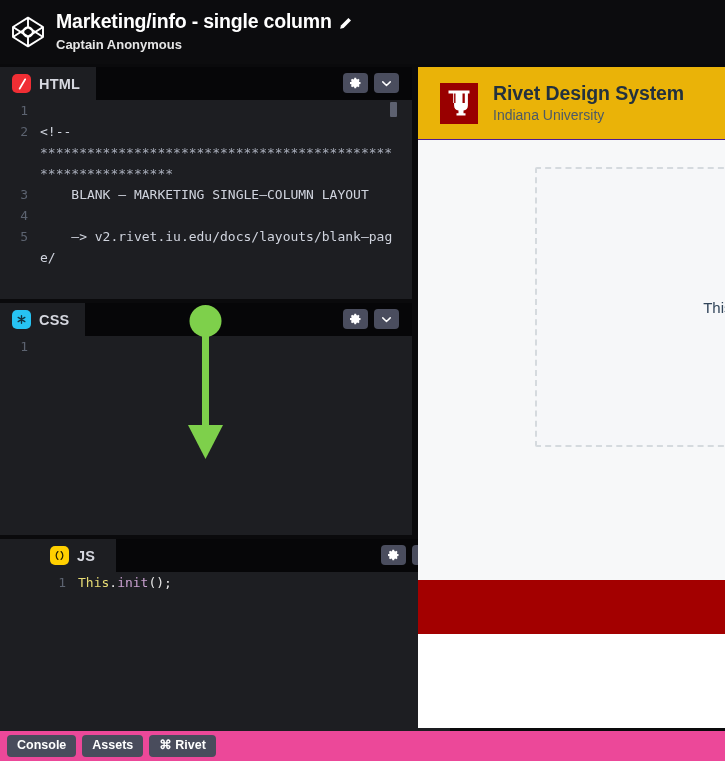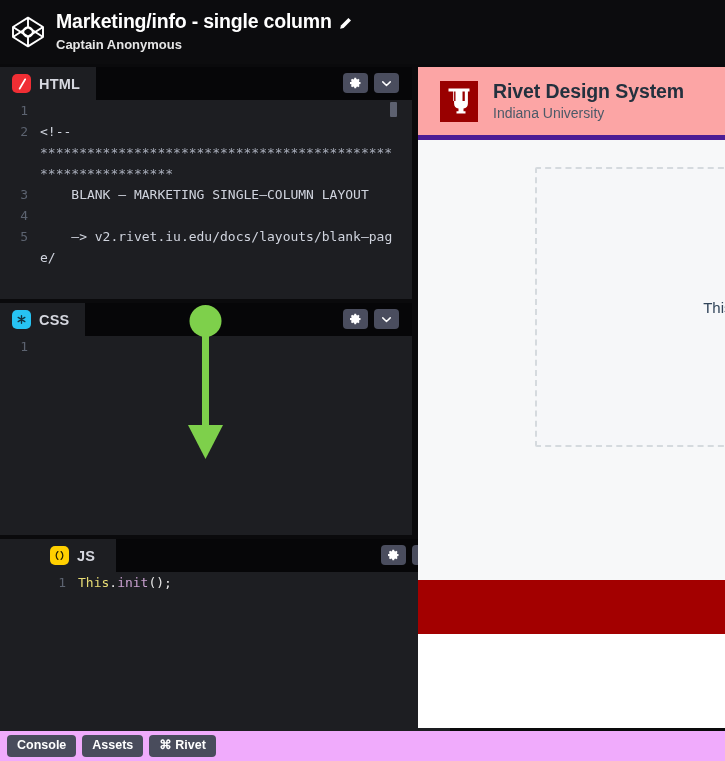--- a/index.html
+++ b/index.html
@@ -174,26 +174,26 @@
   .preview {
     position: absolute;
     left: 418px; top: 67px;
     width: 307px;
     height: 661px;
     background: #ffffff;
     overflow: hidden;
   }
   .rv-header {
     height: 73px;
-    background: #fca5a5;
+    background: #eab308;
     display: flex;
     align-items: center;
     padding-left: 22px;
     box-sizing: border-box;
-    border-bottom: 5px solid #4c1d95;
+    border-bottom: 1px solid #4c1d95;
   }
   .iu-logo {
     width: 38px; height: 41px;
     background: #990000;
     flex: 0 0 auto;
     margin-right: 15px;
     display: flex; align-items: center; justify-content: center;
   }
   .rv-titles { display: flex; flex-direction: column; }
   .rv-title {
@@ -241,21 +241,21 @@
   .rv-footer {
     height: 94px;
     background: #ffffff;
   }
 
   
   .bottombar {
     position: absolute;
     left: 0; bottom: 0;
     width: 725px; height: 30px;
-    background: #f0abfc;
+    background: #ec4899;
     display: flex;
     align-items: center;
     gap: 6px;
     padding-left: 7px;
     box-sizing: border-box;
   }
   .bb-btn {
     background: #494c5c;
     color: #ffffff;
     font-size: 12.5px;

